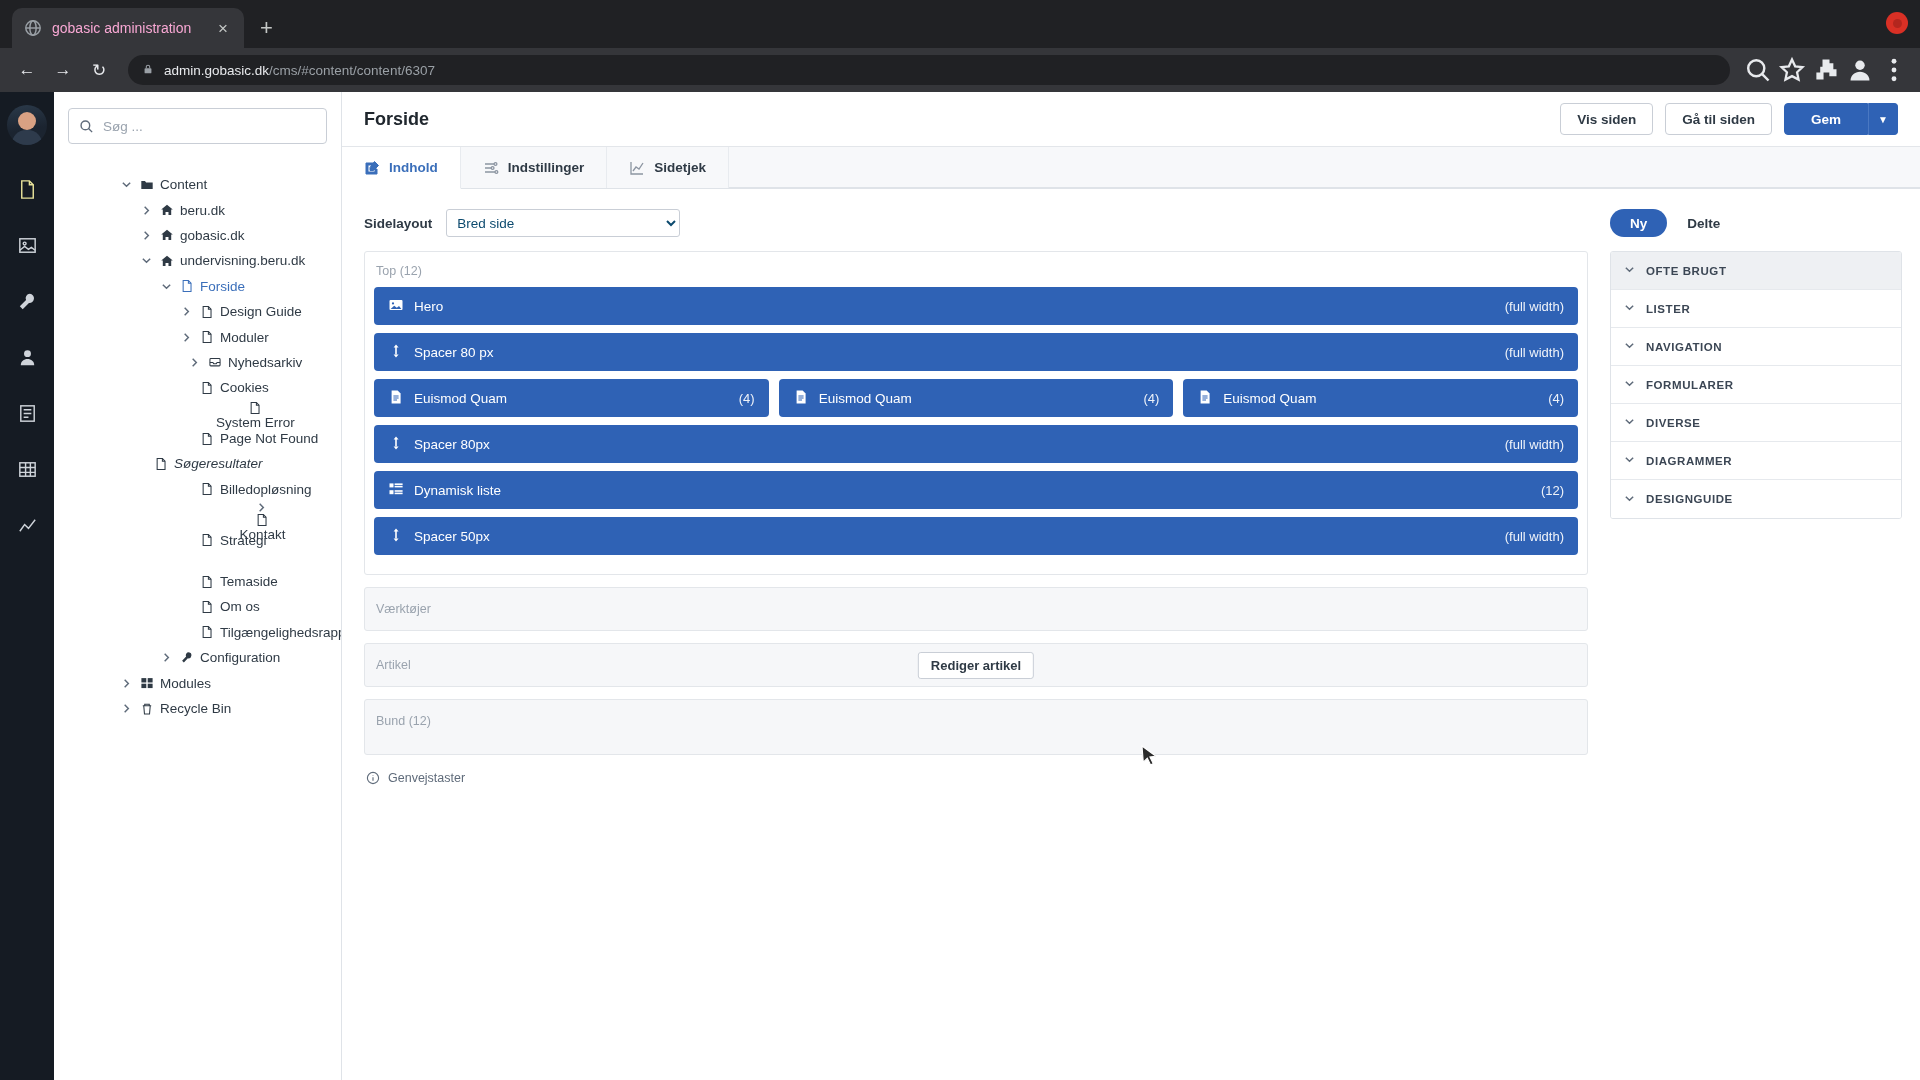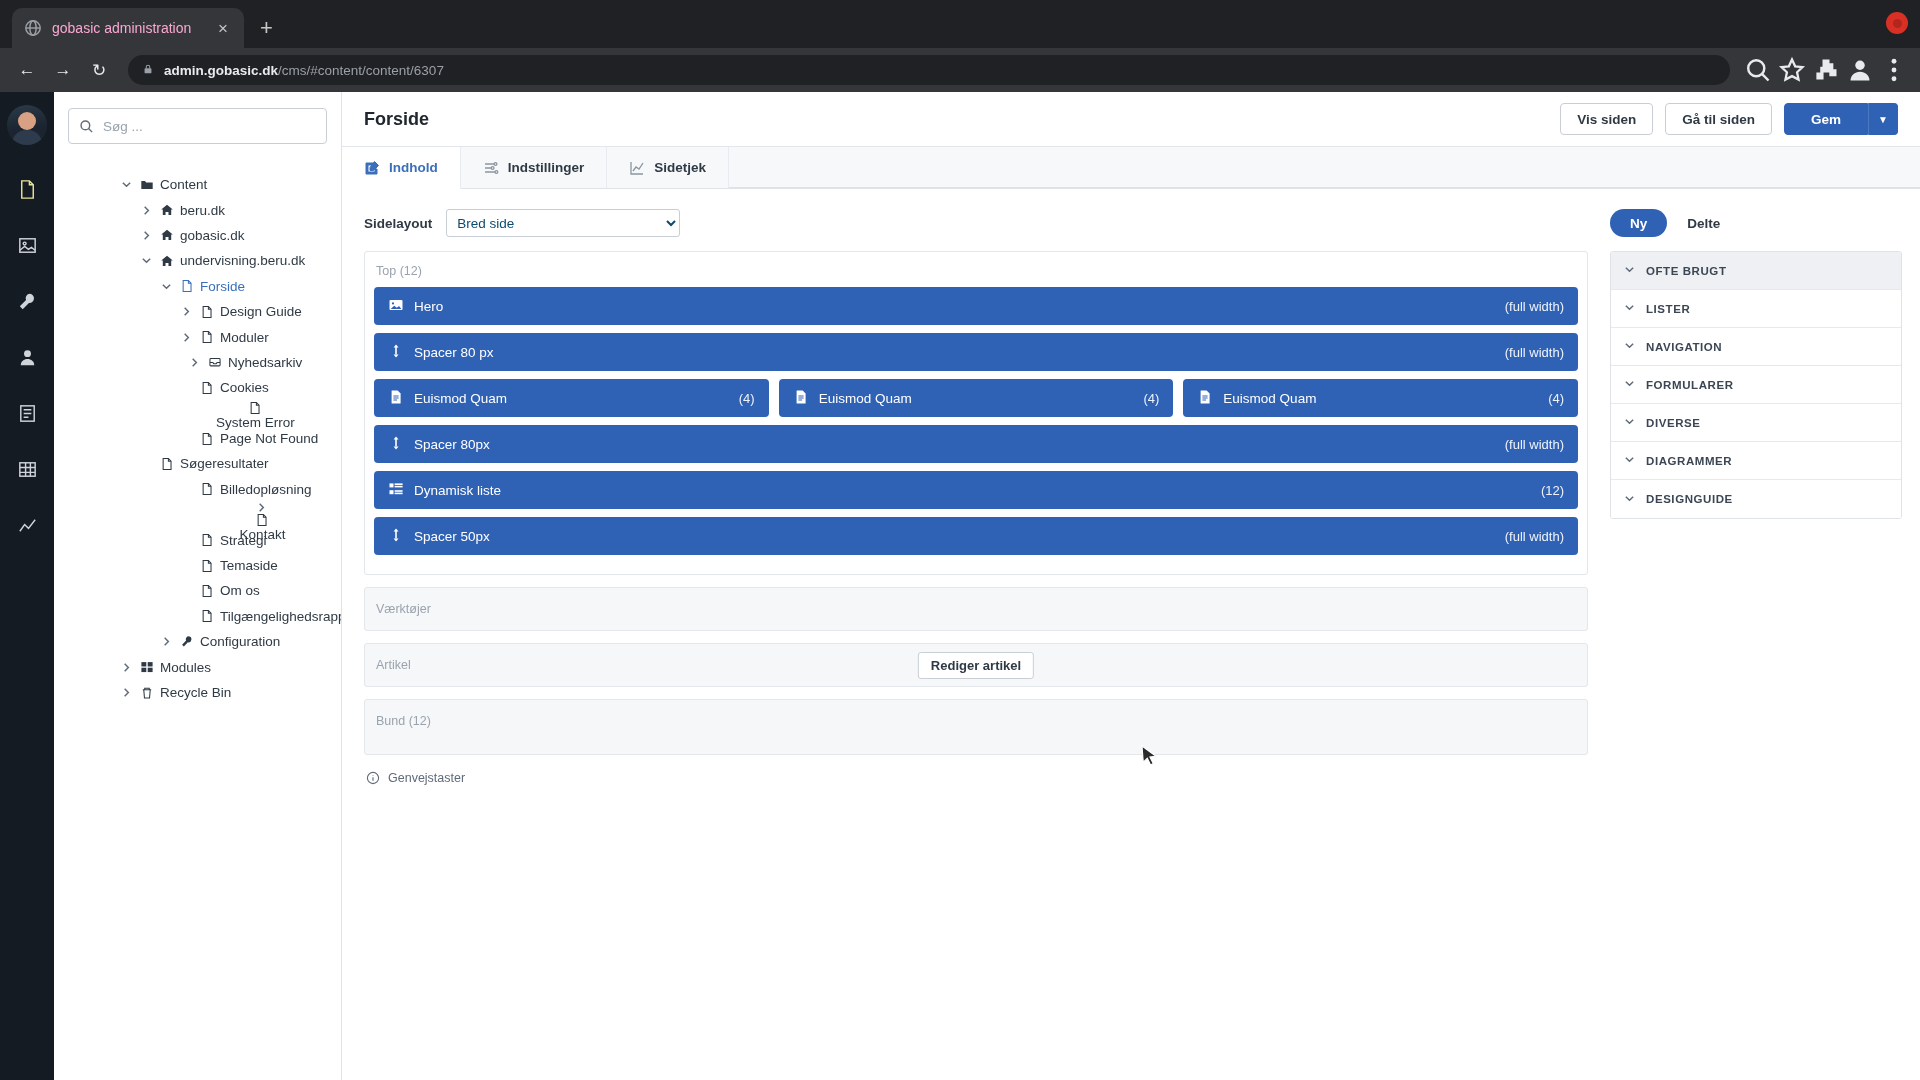--- a/index.html
+++ b/index.html
@@ -58,21 +58,21 @@
     display: flex; align-items: center; justify-content: center;
     color: #e8eaed; font-size: 17px; cursor: pointer;
   }
   .omnibox {
     flex: 1; height: 30px; background: #202124; border-radius: 16px;
     display: flex; align-items: center; padding: 0 14px; gap: 10px;
     margin: 0 8px;
   }
   .lock-icon { color: #9aa0a6; font-size: 12px; }
   .url-text { font-size: 13.5px; color: #9aa0a6; white-space: nowrap; }
-  .url-text b { color: #e8eaed; font-weight: 700; }
+  .url-text b { color: #e8eaed; font-weight: 400; }
   .tb-icon {
     width: 28px; height: 28px; display: flex;
     align-items: center; justify-content: center;
     color: #e8eaed; font-size: 15px; cursor: pointer;
   }
 
   
   .app { display: flex; height: calc(1080px - 92px); }
 
   
@@ -501,21 +501,21 @@
         <div class="tree-row" style="padding-left: 122px; margin-left: 0px;">
           <span class="tw"></span>
           <span class="ticon">
             <svg viewBox="0 0 16 16" fill="none" stroke="#2f3a45" stroke-width="1.2">
               <path d="M3.6 1.8h6l3 3v9.4h-9z"></path>
               <path d="M9.6 1.8v3h3"></path>
             </svg>
           </span>
           <span class="tlabel">Page Not Found</span>
         </div>
-        <div class="tree-row" style="padding-left: 74px; margin-left: 8px;">
+        <div class="tree-row" style="padding-left: 74px; margin-left: 2px; font-style: italic;">
           <span class="tw"></span>
           <span class="ticon">
             <svg viewBox="0 0 16 16" fill="none" stroke="#2f3a45" stroke-width="1.2">
               <path d="M3.6 1.8h6l3 3v9.4h-9z"></path>
               <path d="M9.6 1.8v3h3"></path>
             </svg>
           </span>
           <span class="tlabel">Søgeresultater</span>
         </div>
         <div class="tree-row" style="padding-left: 122px; margin-left: 0px;">
@@ -545,21 +545,21 @@
         <div class="tree-row" style="padding-left: 122px; margin-left: 0px;">
           <span class="tw"></span>
           <span class="ticon">
             <svg viewBox="0 0 16 16" fill="none" stroke="#2f3a45" stroke-width="1.2">
               <path d="M3.6 1.8h6l3 3v9.4h-9z"></path>
               <path d="M9.6 1.8v3h3"></path>
             </svg>
           </span>
           <span class="tlabel">Strategi</span>
         </div>
-        <div class="tree-row" style="padding-left: 122px; margin-left: 0px;">
+        <div class="tree-row" style="padding-left: 122px; margin-left: 0px; margin-top: 16px;">
           <span class="tw"></span>
           <span class="ticon">
             <svg viewBox="0 0 16 16" fill="none" stroke="#2f3a45" stroke-width="1.2">
               <path d="M3.6 1.8h6l3 3v9.4h-9z"></path>
               <path d="M9.6 1.8v3h3"></path>
             </svg>
           </span>
           <span class="tlabel">Temaside</span>
         </div>
         <div class="tree-row" style="padding-left: 122px; margin-left: 0px;">

